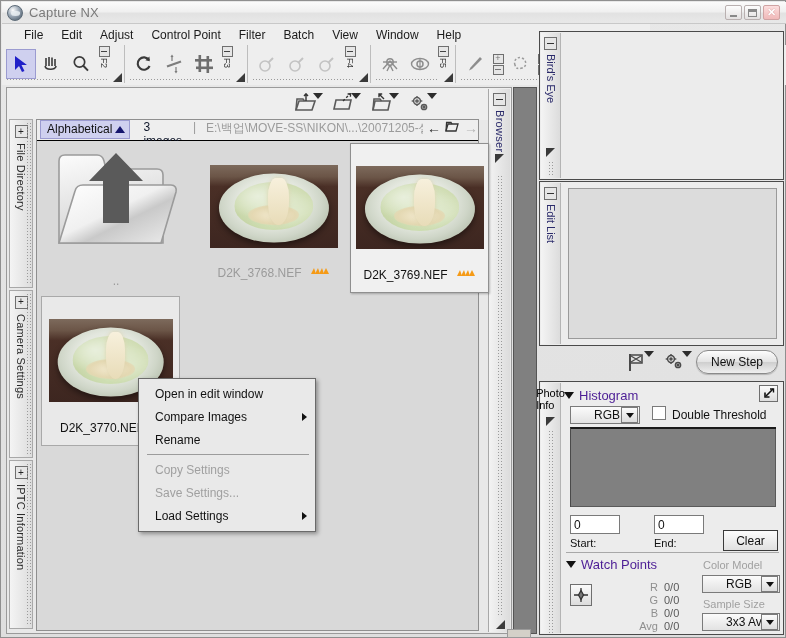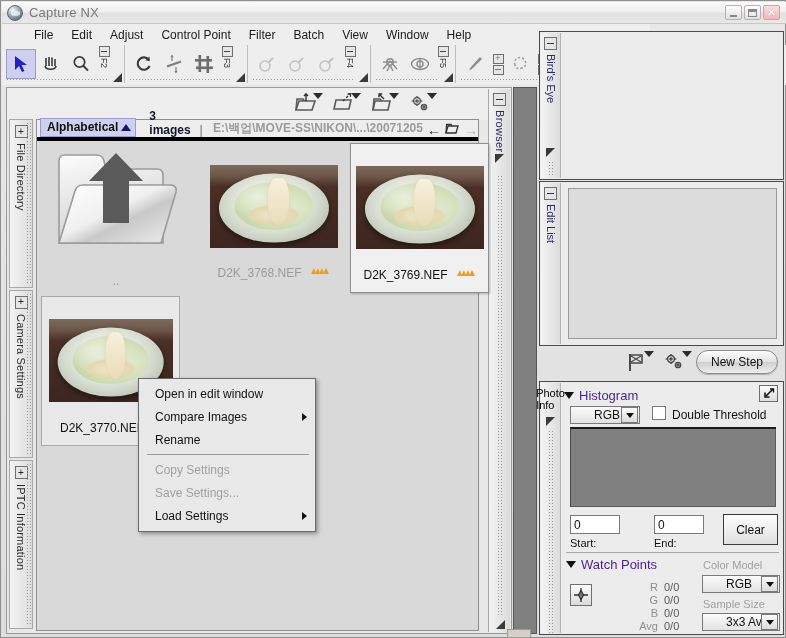--- a/index.html
+++ b/index.html
@@ -56,21 +56,21 @@
   .win-btn .g { position:absolute; left:0; right:0; top:0; bottom:0; display:flex; align-items:center; justify-content:center; font-size:9px; color:#777; line-height:1;}
   .win-btn.min .g { align-items: flex-end; padding-bottom: 2px; }
   .win-btn.min .bar { width: 7px; height: 2px; background: #888; }
   .win-btn.max .sq { width: 9px; height: 8px; border: 1.5px solid #888; border-top-width: 3px; }
   .win-btn.close .x { color: #ffffff; font-size: 11px; font-weight: bold; text-shadow: 0 0 1px #c07070; }
 
   
   .menubar {
     position: absolute; left: 1px; top: 23px; width: 648px; height: 21px;
     background: #eeeeee;
-    display: flex; align-items: center; padding-left: 23px;
+    display: flex; align-items: center; padding-left: 13px;
   }
   .menu-item {
     padding: 2px 9px; font-size: 12px; color: #1b1b1b; white-space: nowrap;
   }
 
   
   .toolbar {
     position: absolute; left: 1px; top: 44px; width: 784px; height: 40px;
     background: #eeeeee;
     display: flex; align-items: flex-start;
@@ -188,22 +188,22 @@
     background-size: 3px 3px;
   }
 
   
   .thumbs-panel {
     position: absolute; left: 35px; top: 118px; width: 443px; height: 512px;
     background: #ffffff; border: 1px solid #8f8f8f;
   }
   .thumbs-header {
     position: absolute; left: 0; top: 0; right: 0; height: 21px;
-    background: #eeeeee; border-bottom: 4px solid #000000;
-    display: flex; align-items: flex-end; font-weight: bold;
+    background: #eeeeee; border-bottom: 1px solid #000000;
+    display: flex; align-items: flex-start;
   }
   .sort-chip {
     background: #cfd0ef; border: 1px solid #9b9bd0;
     padding: 1px 4px 2px 6px; margin-left: 3px;
     font-size: 12px; color: #111; display: flex; align-items: center; gap: 3px;
   }
   .sort-chip .tri { width:0;height:0;border-left:5px solid transparent;border-right:5px solid transparent;border-bottom:7px solid #16166e; }
   .count-text { margin-left: 13px; font-size: 12px; color: #0f172a; }
   .sep-pipe { margin-left: 7px; color: #9a9a9a; font-size: 12px; }
   .path-text {
@@ -918,21 +918,21 @@
       <div class="sm-label" style="position:absolute;left:132px;top:26px;font-size:12px;">Double Threshold</div>
 
       <div class="hist-canvas"></div>
 
       <div class="field" style="position:absolute;left:30px;top:133px;width:50px;">
         <span>0</span>
       </div>
       <div class="field" style="position:absolute;left:114px;top:133px;width:50px;">
         <span>0</span>
       </div>
-      <div class="pushbtn" style="position:absolute;left:183px;top:132px;width:55px;height:31px;">Clear</div>
+      <div class="pushbtn" style="position:absolute;left:183px;top:148px;width:55px;height:21px;">Clear</div>
       <div class="sm-label" style="position:absolute;left:30px;top:155px;">Start:</div>
       <div class="sm-label" style="position:absolute;left:114px;top:155px;">End:</div>
 
       <div class="hist-sep" style="top:170px;"></div>
 
       <div style="position:absolute;left:26px;top:175px;display:flex;align-items:center;">
         <span class="disc-tri"></span>
         <span class="sect-title">Watch Points</span>
       </div>
       <div class="sm-label dim" style="position:absolute;left:163px;top:177px;">Color Model</div>

